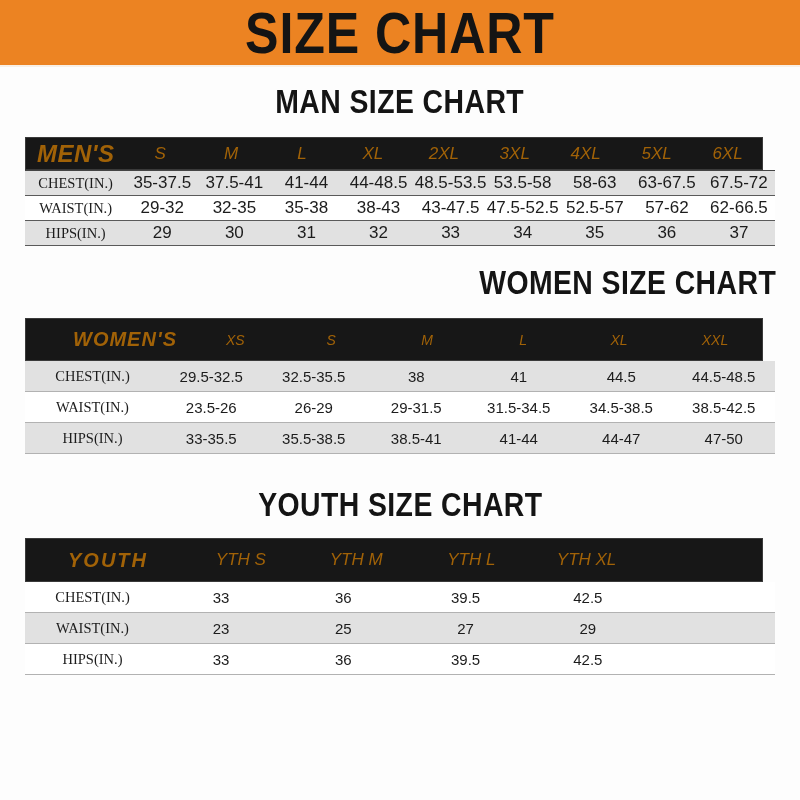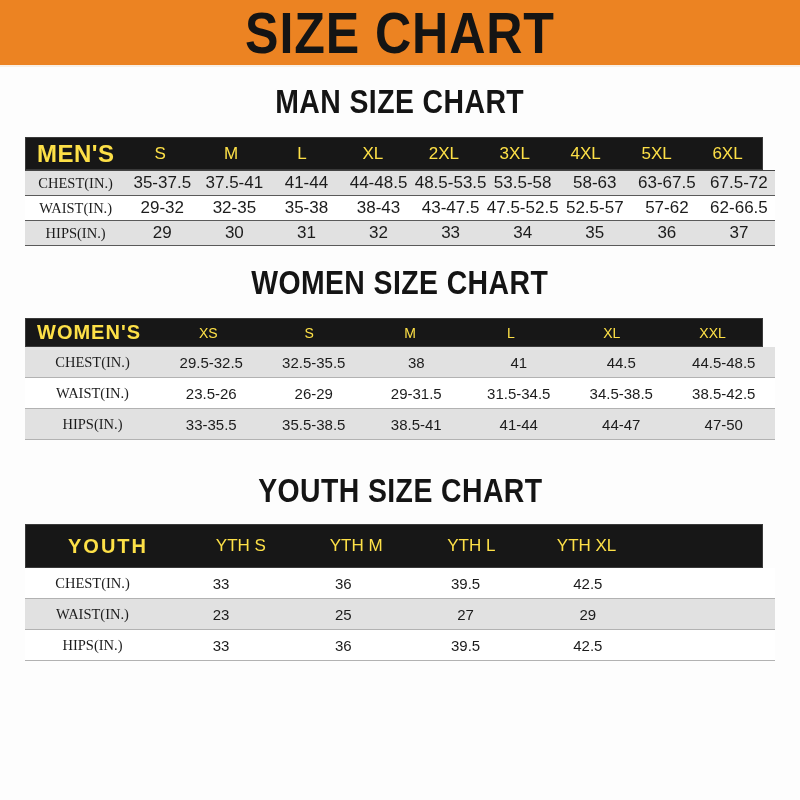--- a/index.html
+++ b/index.html
@@ -35,39 +35,40 @@
   .heading-text {
     display: inline-block;
     font-size: 33px;
     font-weight: bold;
     color: #141414;
     letter-spacing: 0.5px;
     transform: scaleX(0.86);
     white-space: nowrap;
   }
   .sec-men    .section-heading { margin-top: 16px; height: 38px; line-height: 38px; }
-  .sec-women  .section-heading { margin-top: 18px; height: 38px; line-height: 38px; }
+  .sec-women  .section-heading { margin-top: 18px; height: 38px; line-height: 38px; text-align: right; }
   .sec-youth  .section-heading { margin-top: 32px; height: 38px; line-height: 38px; }
 
   
   .size-table { margin: 16px 25px 0 25px; width: 750px; }
   .sec-men   .size-table { margin-top: 16px; }
   .sec-women .size-table { margin-top: 16px; }
   .sec-youth .size-table { margin-top: 14px; }
 
   .thead {
     background: #171717;
-    color: #fde047;
+    color: #a16207;
     display: grid;
     align-items: center;
     width: calc(100% - 12px);
     box-shadow: 0 0 0 1px #3a3a3a inset;
+    font-style: italic;
   }
   .sec-men   .thead { height: 33px; grid-template-columns: 13.5% repeat(9, 1fr); }
-  .sec-women .thead { height: 29px; grid-template-columns: 18% repeat(6, 1fr); }
+  .sec-women .thead { height: 43px; grid-template-columns: 18% repeat(6, 1fr); padding-left: 36px; }
   .sec-youth .thead { height: 44px; grid-template-columns: 18% repeat(4, 16.3%) 1fr; padding-left: 31px; }
 
   .group-label { font-weight: bold; padding-left: 12px; white-space: nowrap; }
   .sec-men   .group-label { font-size: 24px; letter-spacing: 0.5px; }
   .sec-women .group-label { font-size: 20px; letter-spacing: 1px; }
   .sec-youth .group-label { font-size: 20px; letter-spacing: 2px; }
 
   .col-label { text-align: center; white-space: nowrap; }
   .sec-men   .col-label { font-size: 17px; }
   .sec-women .col-label { font-size: 14px; }

